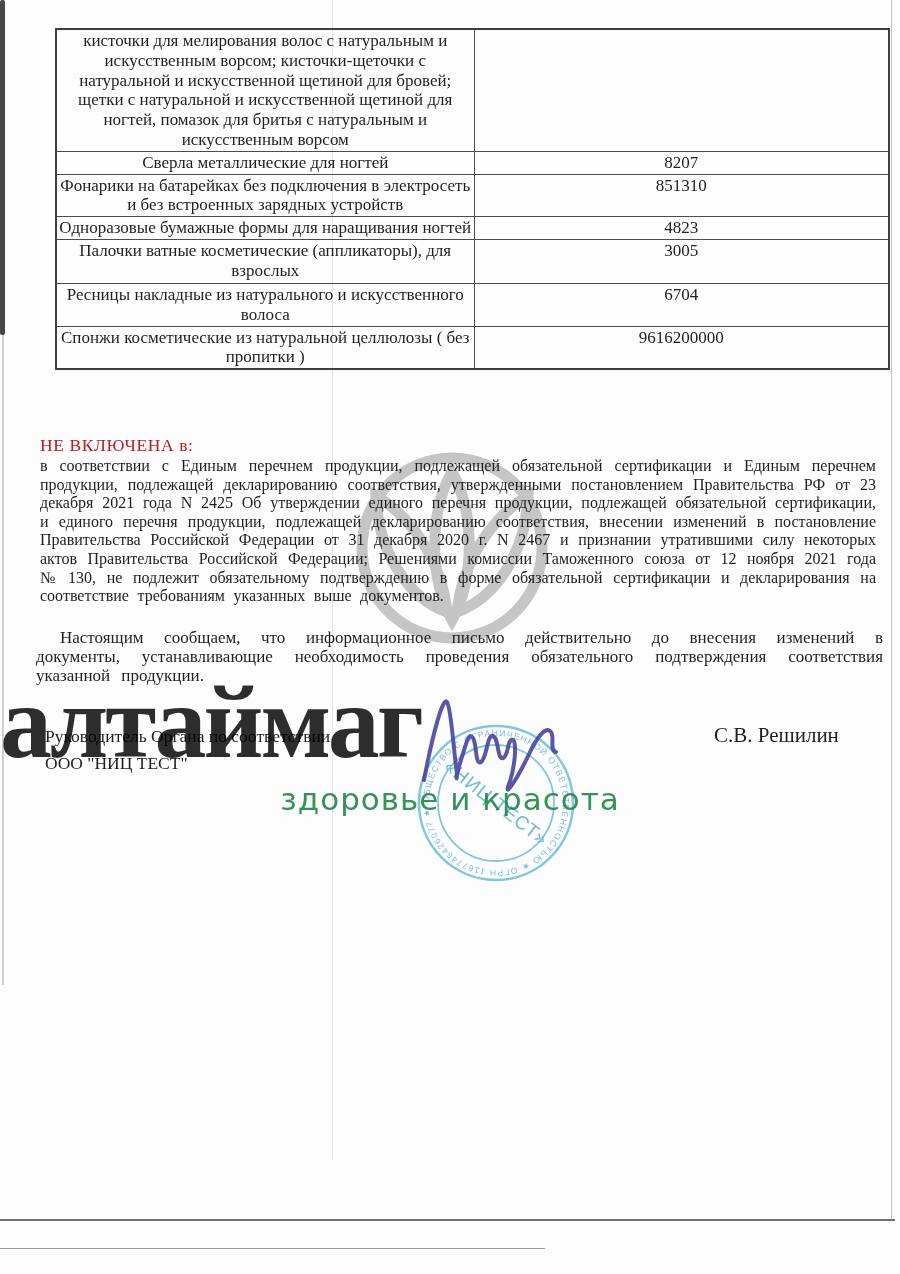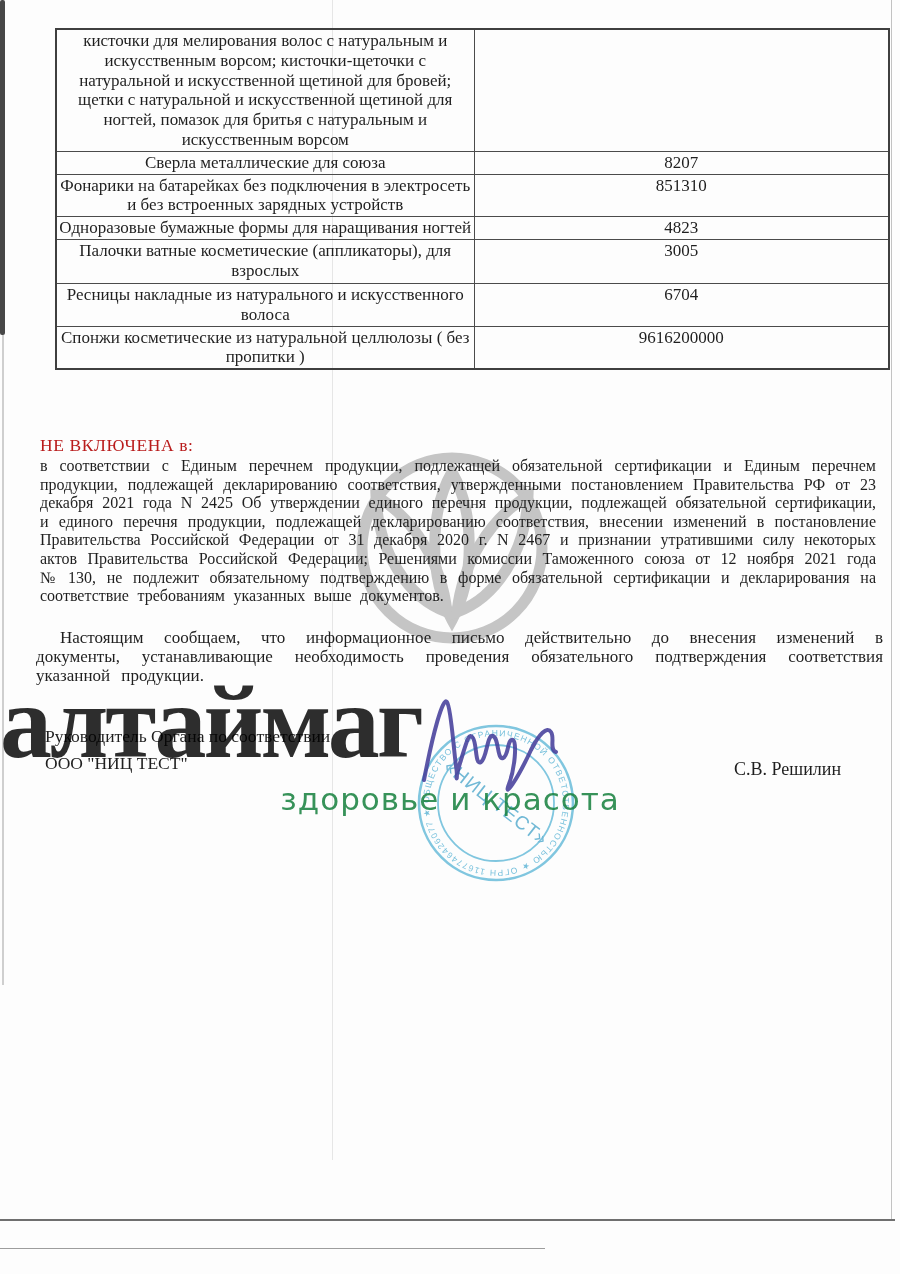--- a/index.html
+++ b/index.html
@@ -50,21 +50,21 @@
   .para2{
     position:absolute;left:11px;top:629px;width:847px;
     font-size:17px;line-height:18.8px;
     text-align:justify;text-align-last:left;word-spacing:7px;text-indent:24px;margin-left:25px;
   }
   .sig-role{
     position:absolute;left:45px;top:723px;width:300px;
     font-size:17.5px;line-height:27px;
   }
   .sig-name{
-    position:absolute;left:734px;top:723px;font-size:18px;margin-top:36px;
+    position:absolute;left:714px;top:723px;font-size:21px;
   }
   
   .stamp-svg{position:absolute;left:411px;top:718px;}
   .signature-svg{position:absolute;left:405px;top:688px;}
   
   .logo-emblem-svg{position:absolute;left:352px;top:448px;pointer-events:none;}
   .wm-top{pointer-events:none;}
   .wm-brand{
     position:absolute;left:0;top:662px;width:900px;text-align:left;
     font-family:Liberation Serif, serif;font-weight:bold;
@@ -101,21 +101,21 @@
     <colgroup>
         <col class="c1">
         <col class="c2">
       </colgroup>
     <tbody>
         <tr>
           <td>кисточки для мелирования волос с натуральным и искусственным ворсом; кисточки-щеточки с натуральной и искусственной щетиной для бровей; щетки с натуральной и искусственной щетиной для ногтей, помазок для бритья с натуральным и искусственным ворсом</td>
           <td></td>
         </tr>
         <tr>
-          <td>Сверла металлические для союза</td>
+          <td>Сверла металлические для ногтей</td>
           <td>8207</td>
         </tr>
         <tr>
           <td>Фонарики на батарейках без подключения в электросеть и без встроенных зарядных устройств</td>
           <td>851310</td>
         </tr>
         <tr>
           <td>Одноразовые бумажные формы для наращивания ногтей</td>
           <td>4823</td>
         </tr>

